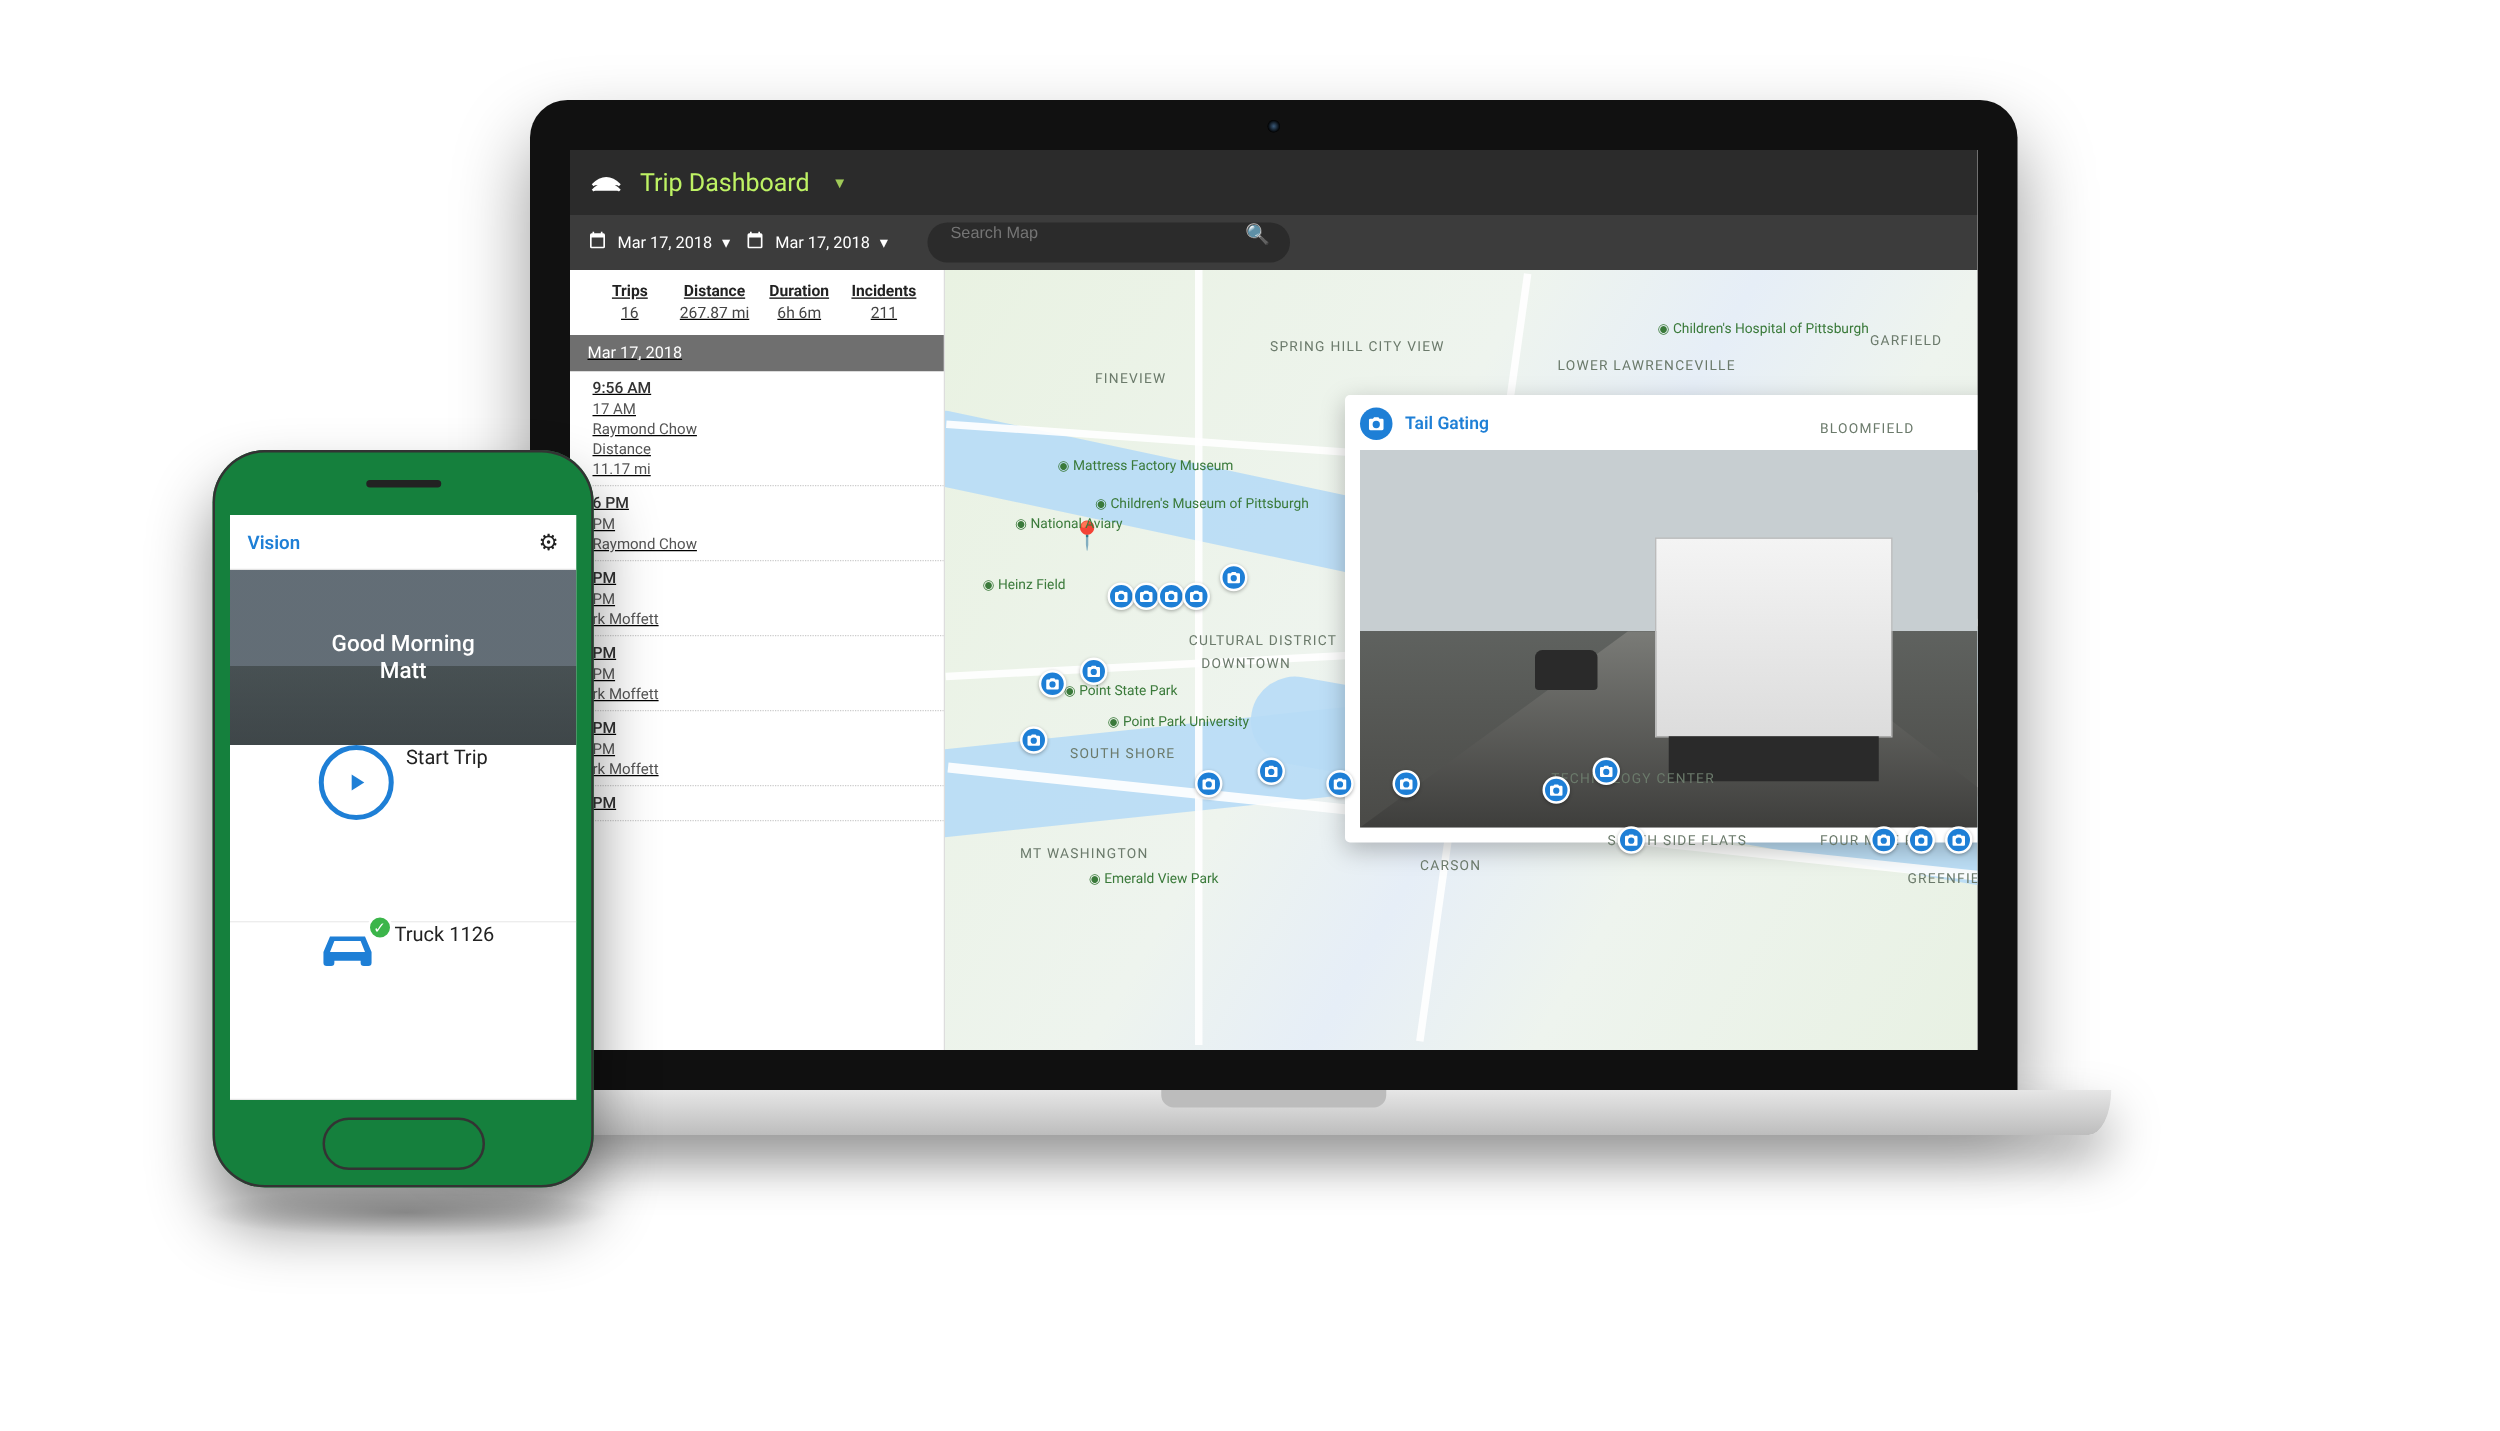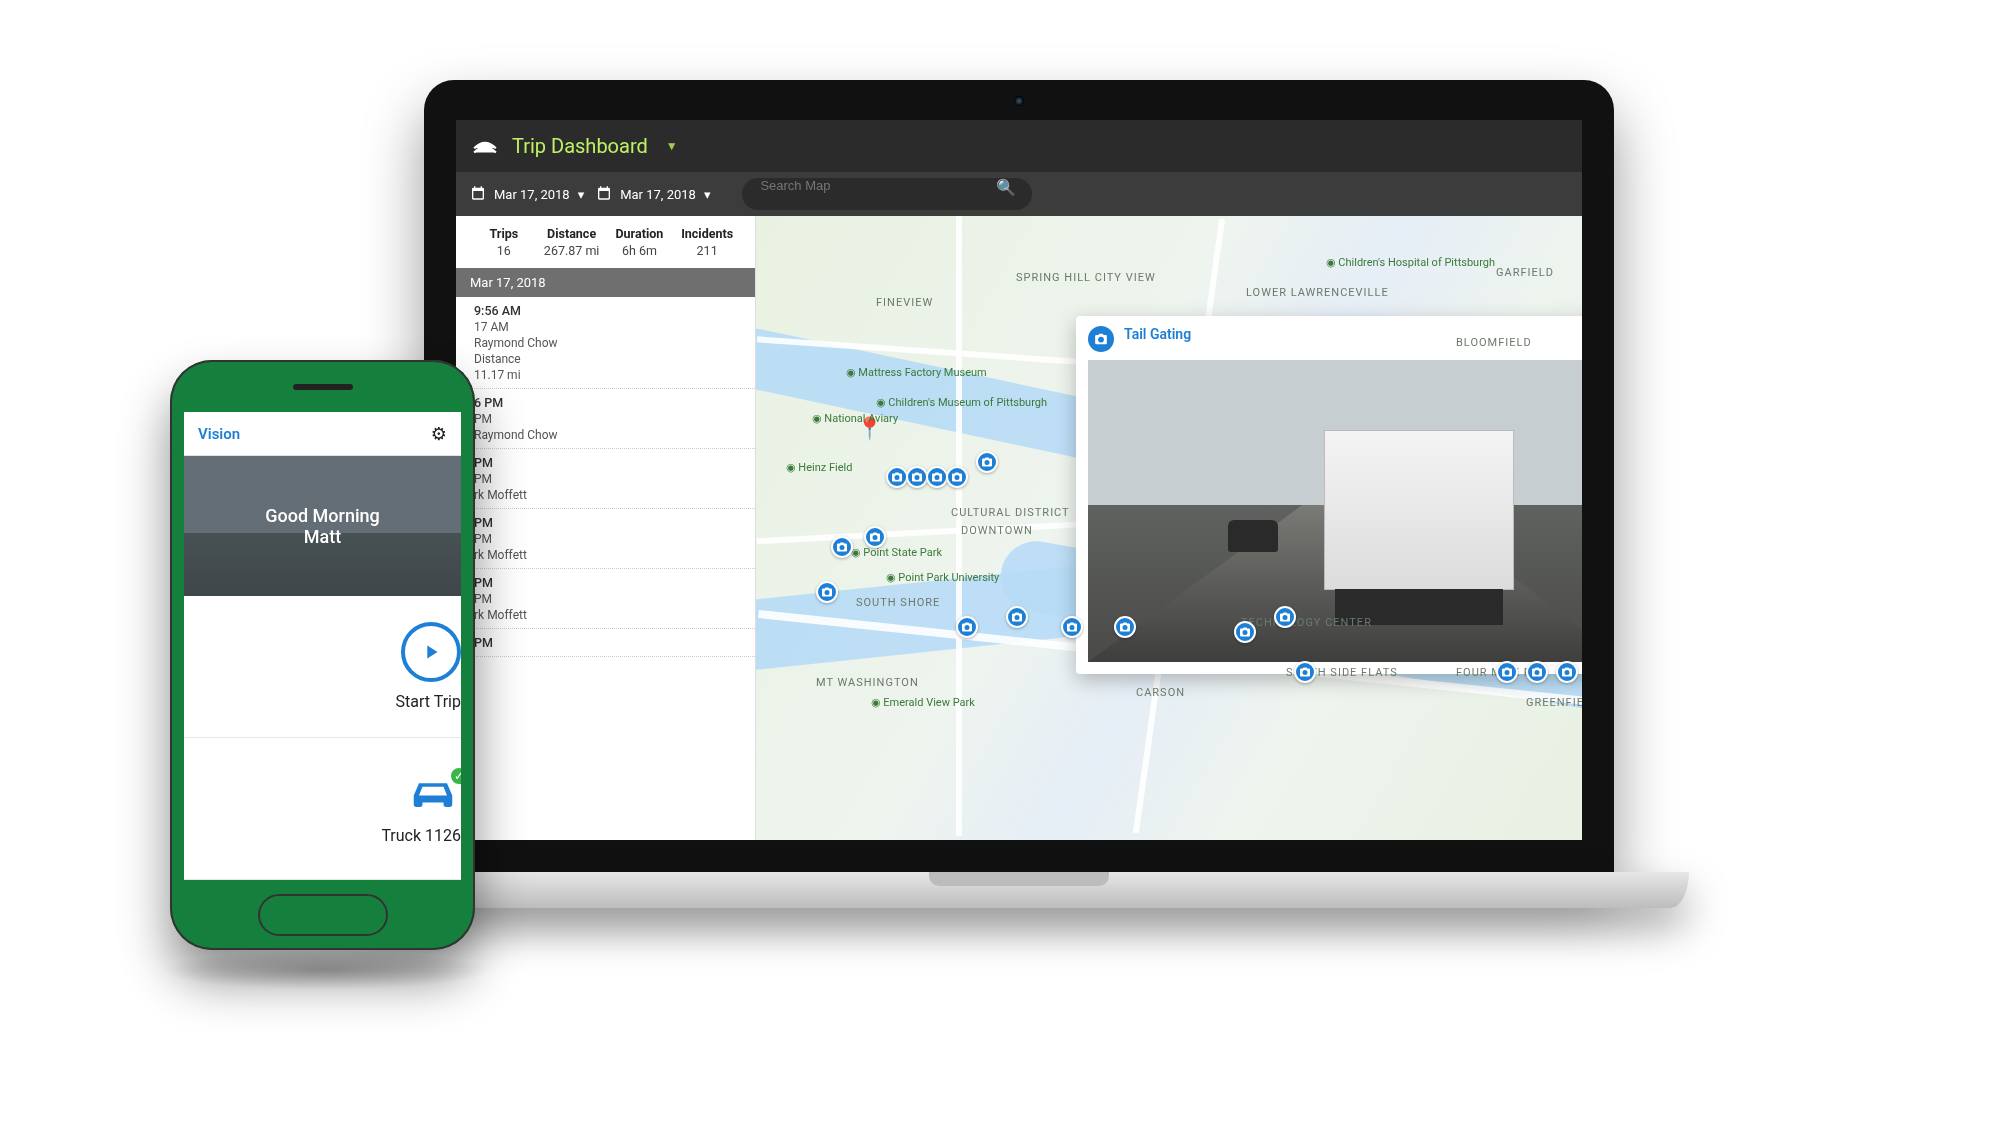--- a/index.html
+++ b/index.html
@@ -98,21 +98,21 @@
     padding: 0 16px 0 18px;
     color: #bbb;
   }
   .searchbox input {
     flex:1; background: none; border:none; outline:none; color:#ddd;
     font-size: 13px;
   }
   .searchbox .mag { color:#fff; font-size:16px; }
 
   .worksplit {
-    display:flex; height: calc(100% - 96px);
+    display:flex; height: calc(100% - 96px); text-decoration: underline;
   }
   .leftpanel {
     width: 300px;
     background:#fff;
     border-right:1px solid #ddd;
     display:flex; flex-direction:column;
     font-size: 13px;
   }
   .summarybar {
     display:flex; padding: 10px 14px;
@@ -167,21 +167,21 @@
   .popup {
     position:absolute;
     left: 320px; top: 100px;
     width: 560px;
     background:#fff;
     border-radius:4px;
     box-shadow: 0 6px 20px rgba(0,0,0,.25);
     padding: 10px 12px 12px 12px;
   }
   .popup-header {
-    display:flex; align-items:flex-start; gap:10px; margin-bottom:8px;
+    display:flex; align-items:center; gap:10px; margin-bottom:8px;
   }
   .popup-badge {
     width:26px;height:26px;border-radius:50%;background:#1e7fd6;
     display:flex;align-items:center;justify-content:center;
   }
   .popup-badge svg{width:14px;height:14px;fill:#fff;}
   .popup-title { color:#1e7fd6; font-weight:600; font-size:14px;}
   .dashcam {
     width:100%; height:302px; position:relative;
     background: linear-gradient(#c7ced1 0%, #c7ced1 48%, #5f625f 48%, #4a4a47 100%);
@@ -244,21 +244,21 @@
     height:140px; position:relative; color:#fff;
     display:flex; flex-direction:column; align-items:center; justify-content:center;
     background: linear-gradient(rgba(40,50,60,.55),rgba(40,50,60,.55)),
                 linear-gradient(#aab6bd 0%, #aab6bd 55%, #6e766f 55%, #5a5f59 100%);
     text-align:center;
   }
   .ph-greet{ font-size:18px; font-weight:500;}
   .ph-name{ font-size:18px; font-weight:500;}
   .ph-card{
     background:#fff; flex:1; border-bottom:1px solid #e7e7e7;
-    display:flex; flex-direction:column; align-items:flex-end; justify-content:center; gap:10px;
+    display:flex; flex-direction:row; align-items:flex-start; justify-content:center; gap:10px;
   }
   .play-ring{
     width:60px;height:60px;border:4px solid #1e7fd6;border-radius:50%;
     display:flex;align-items:center;justify-content:center;
   }
   .play-ring svg{width:22px;height:22px;fill:#1e7fd6;}
   .ph-card-label{font-size:16px;color:#222;}
   .car-icon{ position:relative; }
   .car-icon svg{width:56px;height:40px;fill:#1e7fd6;}
   .car-check{

